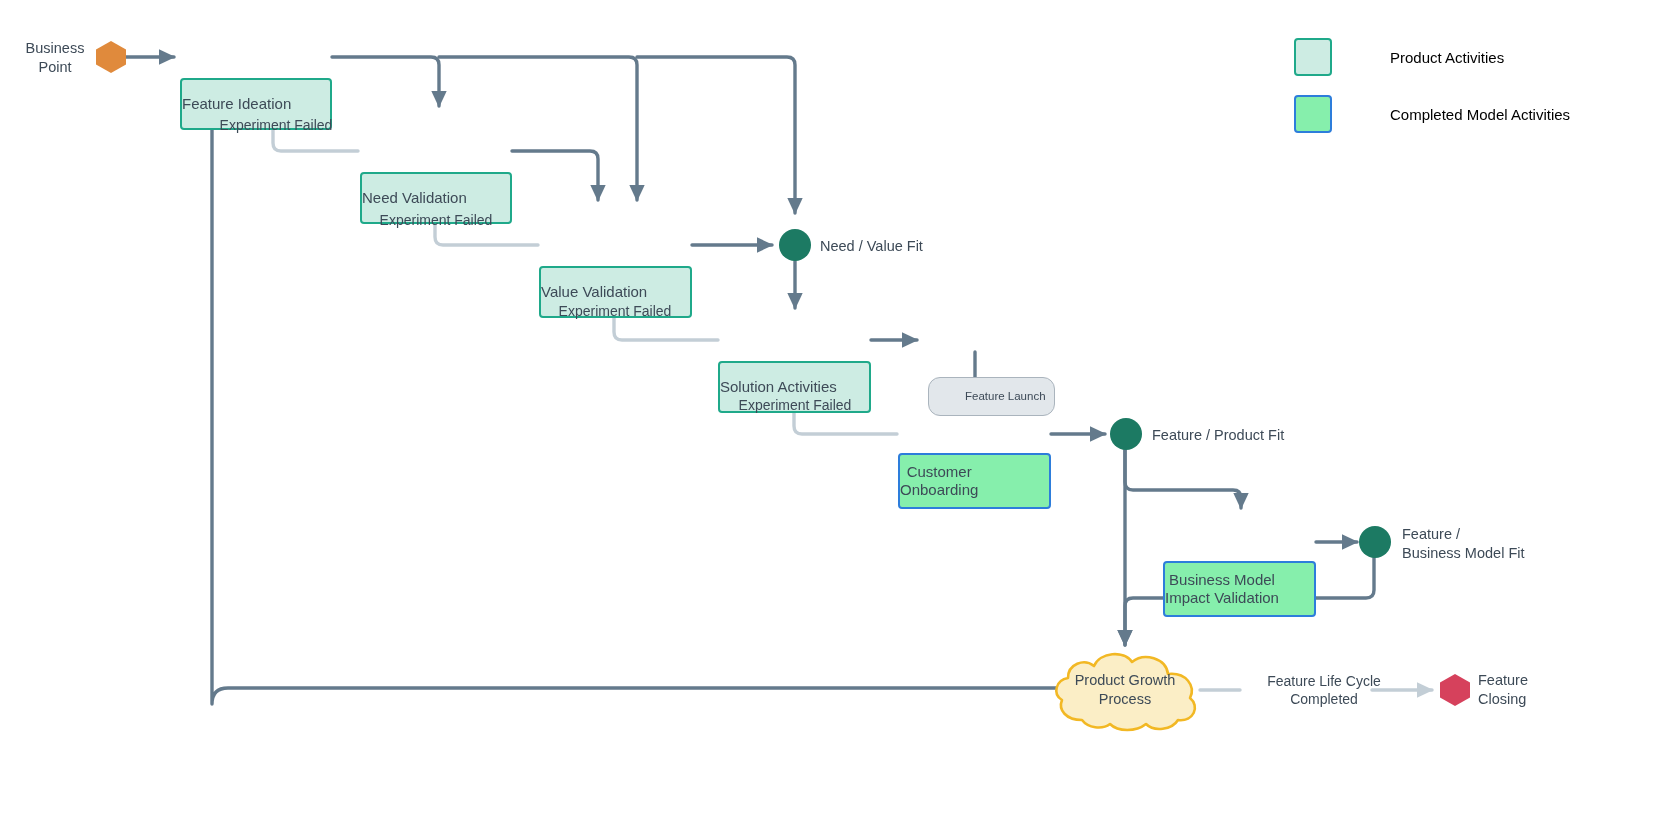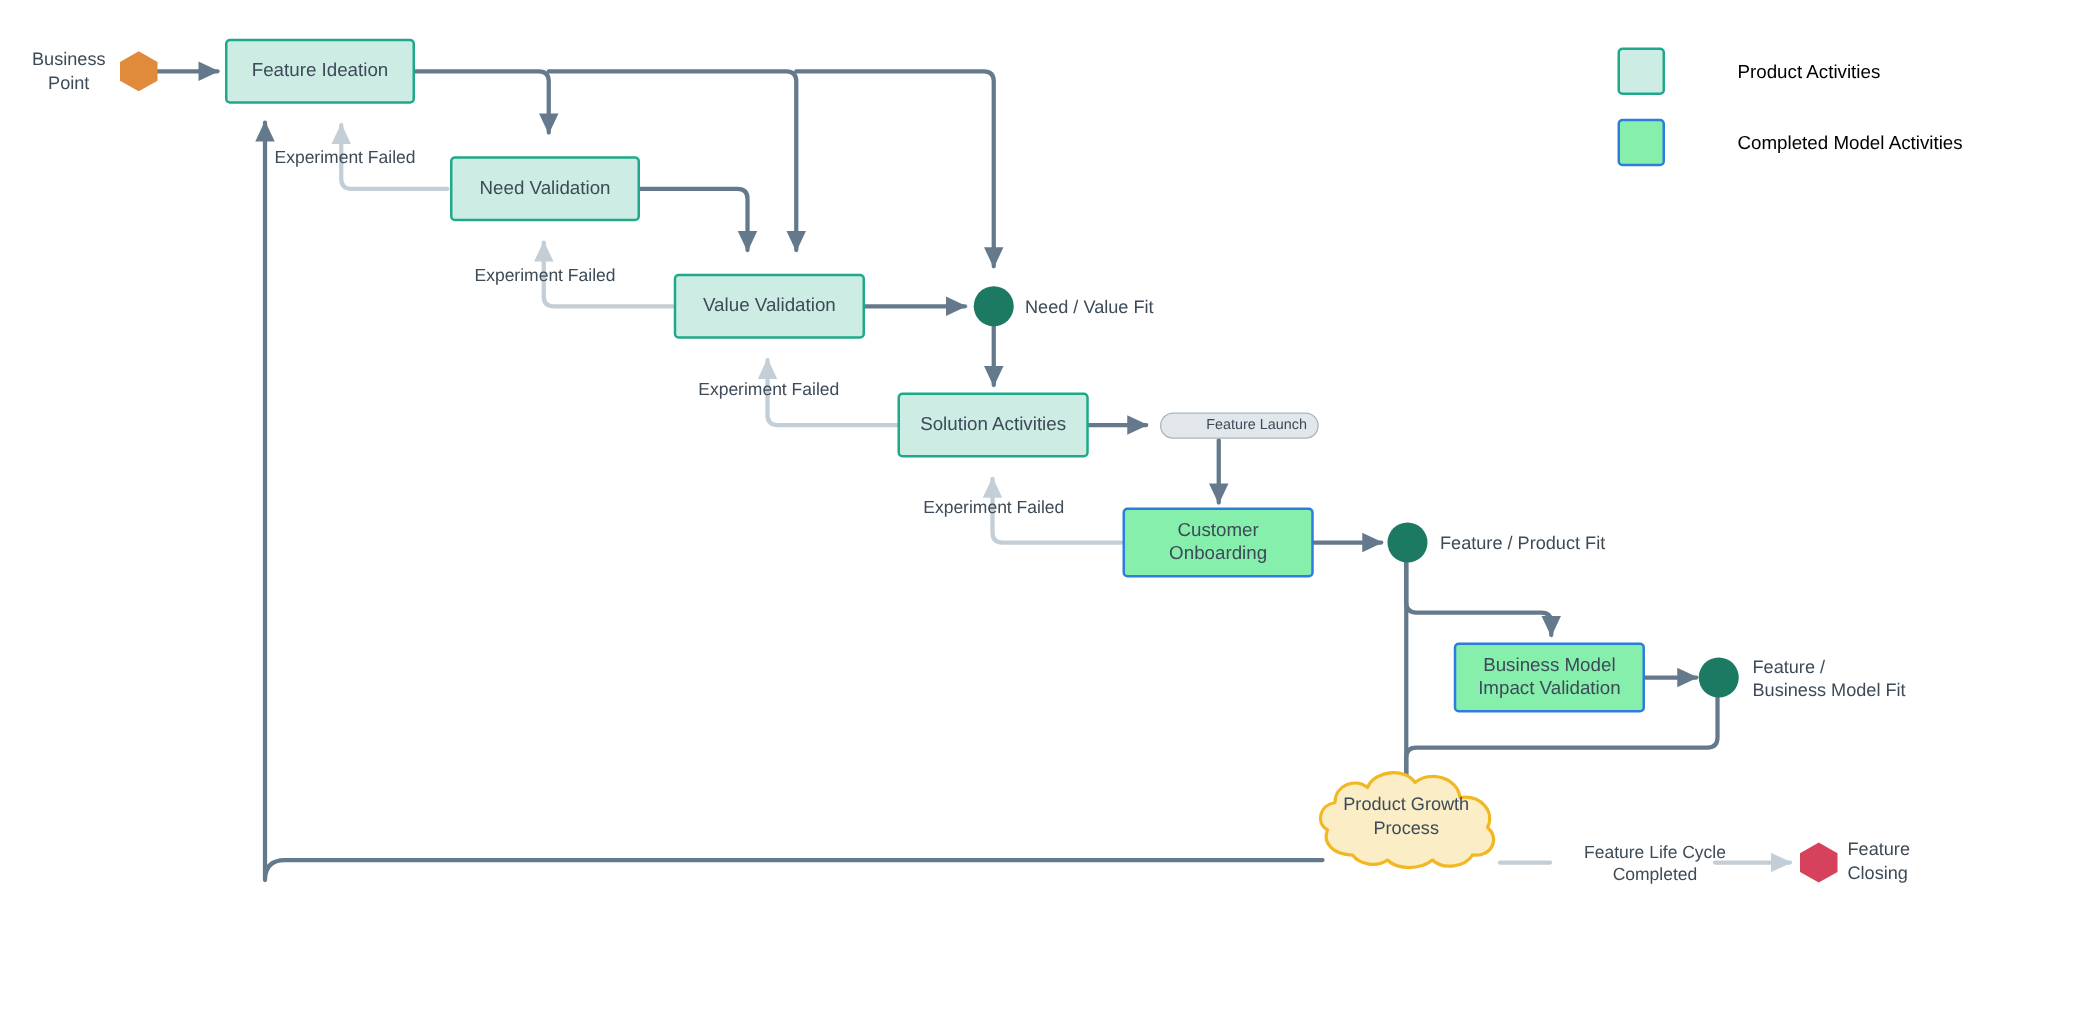--- a/index.html
+++ b/index.html
@@ -24,24 +24,25 @@
     top: 0;
     width: 1680px;
     height: 819px;
     pointer-events: none;
   }
   .node {
     position: absolute;
     box-sizing: border-box;
     display: flex;
     align-items: center;
-    justify-content: center;
+    justify-content: flex-start;
     text-align: center;
     line-height: 1.22;
     color: #3d4a57;
+    margin-top: 47px;
   }
   .node-box {
     border-radius: 4px;
     font-size: 15px;
   }
   .product-box {
     background: #cdece3;
     border: 2px solid #1fa98a;
   }
   .business-box {
@@ -210,35 +211,35 @@
   <div class="node node-box business-box" style="left:898px; top:406px; width:153px; height:56px;">
     <span style="white-space: pre-line;">Customer
 Onboarding</span>
   </div>
 
   <div class="node node-box business-box" style="left:1163px; top:514px; width:153px; height:56px;">
     <span style="white-space: pre-line;">Business Model
 Impact Validation</span>
   </div>
 
-  <div class="node pill" style="left:928px; top:330px; height:21px;padding-left:36px;">
+  <div class="node pill" style="left:928px; top:330px; height:39px;padding-left:36px;">
     <span>Feature Launch</span>
   </div>
 
   <div class="circle-node" style="left:779px; top:229px; width:32px; height:32px;"></div>
   <div class="label label-left" style="left:820px; top:237px; width:200px;">Need / Value Fit</div>
 
   <div class="circle-node" style="left:1110px; top:418px; width:32px; height:32px;"></div>
   <div class="label label-left" style="left:1152px; top:426px; width:220px;">Feature / Product Fit</div>
 
   <div class="circle-node" style="left:1359px; top:526px; width:32px; height:32px;"></div>
   <div class="label label-left" style="left:1402px; top:525px; width:240px;">Feature /
 Business Model Fit</div>
 
-  <div class="cloud-wrap" style="left:1044px; top:612px; width:162px; height:84px;">
+  <div class="cloud-wrap" style="left:1044px; top:648px; width:162px; height:84px;">
     <svg width="162" height="84" viewBox="0 0 162 84">
       <path d="M 38 72
                C 22 72 14 62 18 52
                C 8 46 12 32 24 30
                C 24 16 40 10 50 18
                C 56 4 80 2 88 14
                C 100 4 122 10 124 26
                C 142 24 152 38 146 50
                C 156 58 150 74 134 72
                C 128 82 110 84 102 76

